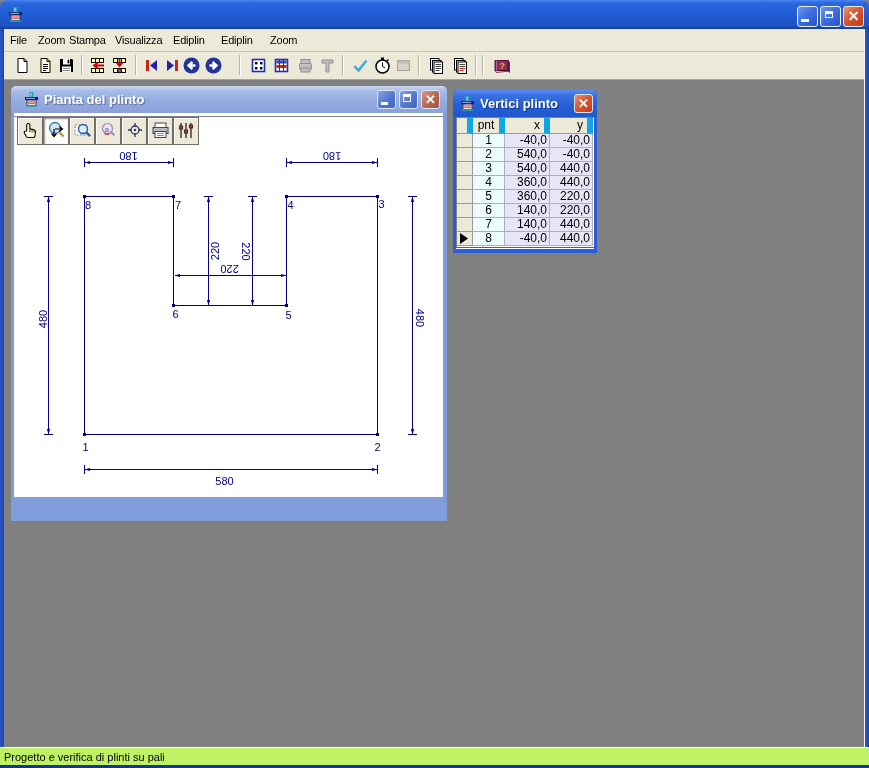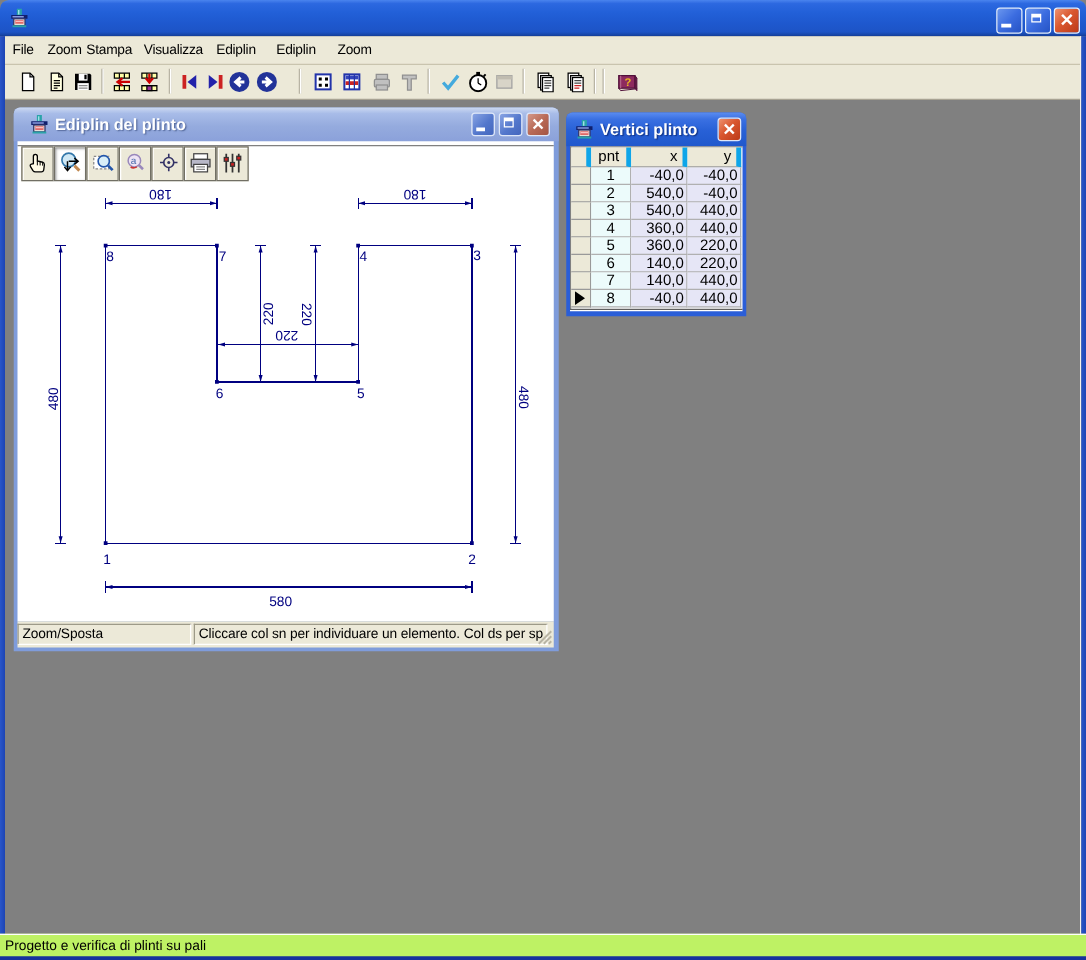--- a/index.html
+++ b/index.html
@@ -53,21 +53,21 @@
     box-sizing:border-box;font-size:11px;letter-spacing:-0.1px;color:#000;padding:1px 0 0 3px;overflow:hidden;white-space:nowrap;}
 
   
   #wvert{left:453px;top:90px;width:144px;height:163px;
     background:#2a5ed8;border-radius:5px 5px 0 0;}
   #wv-title{left:0;top:0;width:144px;height:27px;border-radius:5px 5px 0 0;
     background:linear-gradient(180deg,#5a8cf0 0%,#3a70e2 20%,#2760d6 55%,#2058cc 100%);}
   #wv-title .txt{position:absolute;left:27px;top:6px;color:#fff;font-weight:bold;font-size:13px;
     text-shadow:1px 1px 1px rgba(0,20,80,.6);}
   #wv-body{left:3px;top:27px;width:138px;height:132px;background:#fff;}
-  .hc{position:absolute;background:#ece9d8;border-right:4px solid #0ea5e9;border-bottom:1px solid #999;
+  .hc{position:absolute;background:#ece9d8;border-right:6px solid #0ea5e9;border-bottom:1px solid #999;
     box-sizing:border-box;font-size:12px;color:#000;}
   .dc{position:absolute;border-right:1px solid #b0b0b0;border-bottom:1px solid #b0b0b0;
     box-sizing:border-box;font-size:12px;color:#000;text-align:right;padding-right:2px;}
   .sc{position:absolute;background:#ece9d8;border-right:1px solid #999;border-bottom:1px solid #999;box-sizing:border-box;}
   .cp{width:32px;height:14px;background:#ecfbfb;text-align:center;line-height:13px;padding-right:0;}
   .cx{width:45px;height:14px;background:#e6e6f6;line-height:13px;}
   .cy{width:43px;height:14px;background:#e6e6f6;line-height:13px;}
 </style>
 </head>
 <body>
@@ -226,21 +226,21 @@
       <div class="abs" id="wp-icon" style="left:12px;top:5px;width:17px;height:17px;"><svg width="17" height="17" viewBox="0 0 17 17">
             <rect x="6.5" y="1" width="4" height="5" fill="#2aa3a8"></rect>
             <rect x="7.5" y="2" width="1" height="3.6" fill="#b0e8ec"></rect>
             <rect x="2" y="6" width="13" height="3" fill="#10206e"></rect>
             <rect x="3" y="6.8" width="9" height="1.2" fill="#8899dd"></rect>
             <rect x="4" y="9" width="9" height="5.5" fill="#e8e0d8" stroke="#336"></rect>
             <rect x="5.2" y="10" width="6.6" height="3" fill="#e06868"></rect>
             <path d="M5.5,11 h6" stroke="#f8c0c0"></path>
             <rect x="3" y="14.2" width="11" height="1.6" fill="#2aa3a8"></rect>
           </svg></div>
-      <div class="txt">Ediplin del plinto</div>
+      <div class="txt">Pianta del plinto</div>
       <div class="abs capbtn2 capblue2" style="left:366px;">
           <span class="glyph" style="left:3px;top:11px;width:7px;height:3px;background:#fff;"></span>
         </div>
       <div class="abs capbtn2 capblue2" style="left:388px;">
           <span class="glyph" style="left:3px;top:3px;width:8px;height:8px;border:1px solid #fff;border-top-width:3px;box-sizing:border-box;"></span>
         </div>
       <div class="abs capbtn2 capred2" style="left:410px;color:#fff;font-weight:bold;font-size:13px;text-align:center;line-height:17px;">✕</div>
     </div>
     <div class="abs" id="wp-canvas">
       <div class="abs" id="wp-canline"></div>
@@ -362,31 +362,20 @@
           </div>
         <div class="zbtn" style="left:159px;">
             <svg width="20" height="20" viewBox="0 0 20 20" style="position:absolute;left:3px;top:3px;">
               <path d="M4,2 v15 M9,2 v15 M14,2 v15" stroke="#333" stroke-width="1.4"></path>
               <rect x="2.4" y="5" width="3.2" height="3" fill="#cc2222" stroke="#333"></rect>
               <rect x="7.4" y="9" width="3.2" height="3" fill="#cc2222" stroke="#333"></rect>
               <rect x="12.4" y="4" width="3.2" height="3" fill="#cc2222" stroke="#333"></rect>
             </svg>
           </div>
       </div>
-    </div>
-    <div class="abs" id="wp-status">
-      <div class="panel" style="left:0px;width:139px;">Zoom/Sposta</div>
-      <div class="panel" style="left:141px;width:283px;">Cliccare col sn per individuare un elemento. Col ds per sp</div>
-        <svg style="position:absolute;right:1px;top:6px;" width="13" height="13" viewBox="0 0 13 13">
-          <g stroke="#b8b4a4" stroke-width="1.6">
-            <line x1="12" y1="2" x2="2" y2="12"></line>
-            <line x1="12" y1="6" x2="6" y2="12"></line>
-            <line x1="12" y1="10" x2="10" y2="12"></line>
-          </g>
-        </svg>
     </div>
   </div>
 
   <div class="abs" id="wvert">
     <div class="abs" id="wv-title">
       <div class="abs" id="wv-icon" style="left:6px;top:5px;width:17px;height:17px;"><svg width="17" height="17" viewBox="0 0 17 17">
             <rect x="6.5" y="1" width="4" height="5" fill="#2aa3a8"></rect>
             <rect x="7.5" y="2" width="1" height="3.6" fill="#b0e8ec"></rect>
             <rect x="2" y="6" width="13" height="3" fill="#10206e"></rect>
             <rect x="3" y="6.8" width="9" height="1.2" fill="#8899dd"></rect>

